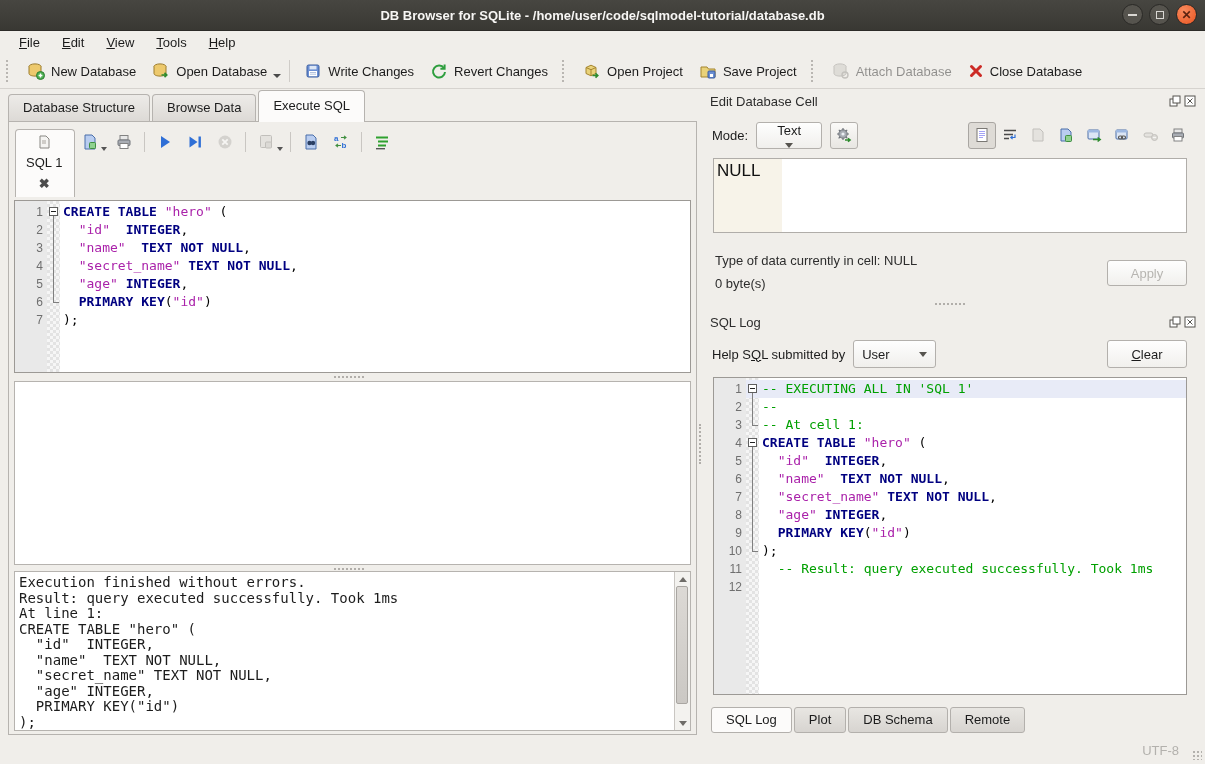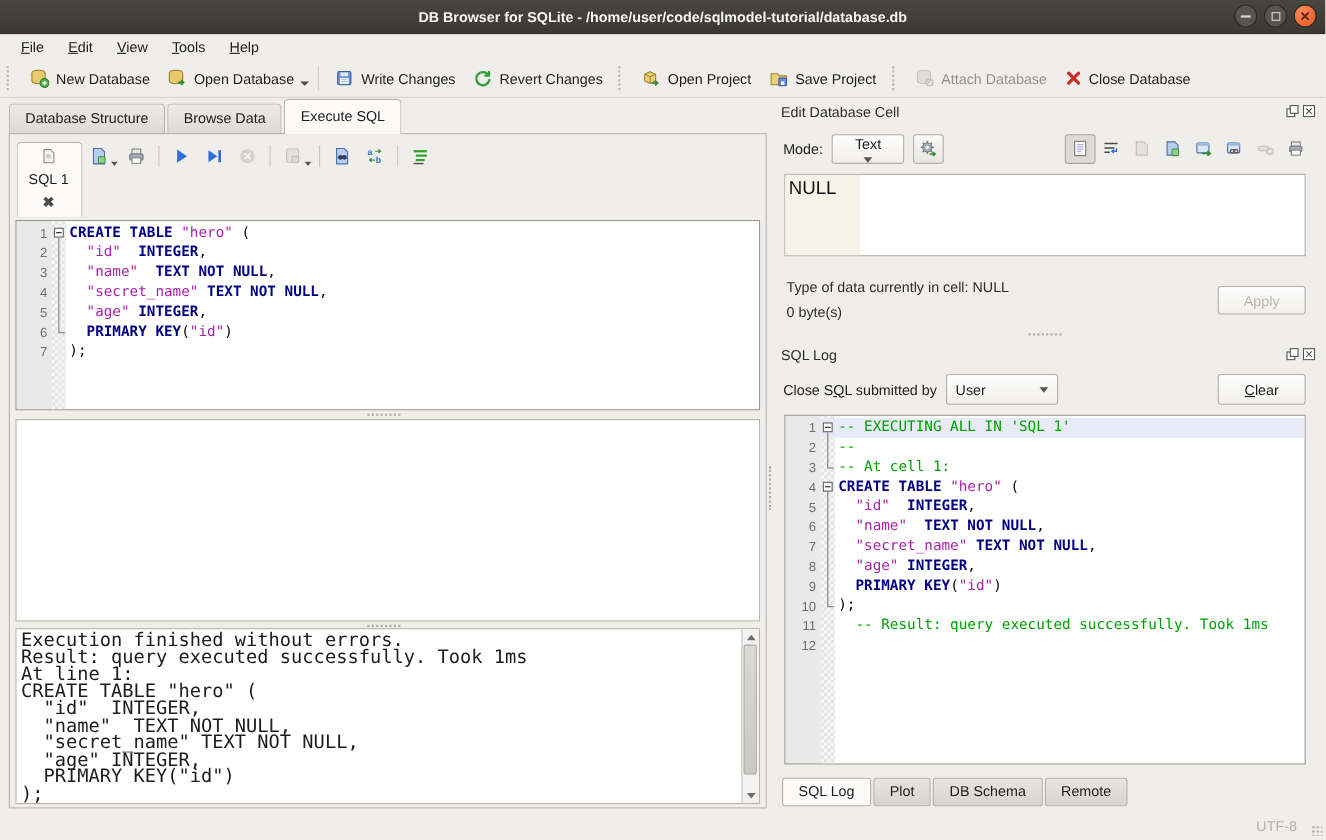--- a/index.html
+++ b/index.html
@@ -66,21 +66,21 @@
   .tk-p{color:#000;}
   .crow.hl .fold,.crow.hl .ct{background:var(--hl);}
 
   .hsplit{position:absolute;width:40px;height:5px;}
   .dots-h{border-top:2px dotted #b1aeaa;width:30px;margin:2px auto 0;}
   .vsplit-dots{position:absolute;left:699px;top:424px;height:40px;border-left:2px dotted #b1aeaa;}
 
   .empty-pane{position:absolute;left:5px;top:259px;width:677px;height:184px;background:#fff;border:1px solid #b6b3af;box-sizing:border-box;}
 
   .results-pane{position:absolute;left:5px;top:449px;width:677px;height:160px;background:#fff;border:1px solid #b6b3af;box-sizing:border-box;overflow:hidden;}
-  .results-text{padding:3px 4px;font-family:"DejaVu Sans Mono",monospace;font-size:17px;line-height:15.5px;white-space:pre;}
+  .results-text{padding:3px 4px;font-family:"DejaVu Sans Mono",monospace;font-size:14px;line-height:15.5px;white-space:pre;}
   .vscroll{position:absolute;right:0;top:0;bottom:0;width:15px;background:#f3f2ef;border-left:1px solid #c9c6c2;}
   .varr{position:absolute;left:0;width:15px;height:14px;display:flex;align-items:center;justify-content:center;}
   .tri-up{width:0;height:0;border-left:4px solid transparent;border-right:4px solid transparent;border-bottom:5px solid #6e6c68;}
   .tri-dn{width:0;height:0;border-left:4px solid transparent;border-right:4px solid transparent;border-top:5px solid #6e6c68;}
   .vthumb{position:absolute;left:1px;width:12px;top:14px;height:118px;background:linear-gradient(#dcd9d5,#cbc8c4);border:1px solid #a9a6a2;border-radius:2px;box-sizing:border-box;}
 
   
   .right-panel{position:absolute;left:705px;top:90px;width:491px;height:612px;}
   .dock-title{position:absolute;left:5px;font-size:13px;color:#2d2d2d;}
   .dock-icons{position:absolute;right:0;display:flex;gap:3px;}
@@ -584,22 +584,22 @@
       </span>
     <span class="dico">
         <svg width="12" height="12" viewBox="0 0 12 12">
           <rect x="1" y="1" width="10" height="10" fill="#fff" stroke="#55534f"></rect>
           <path d="M3.5 3.5l5 5M8.5 3.5l-5 5" stroke="#55534f"></path>
         </svg>
       </span>
   </div>
 
   <div style="position:absolute;left:0;top:248px;width:100%;height:32px;display:flex;align-items:center;">
-    <span style="margin-left:7px;"><span>Close S</span><span class="u">Q</span><span>L submitted by</span></span>
-    <div class="combo" style="width:102px;height:28px;margin-left:8px;">
+    <span style="margin-left:7px;"><span>Help S</span><span class="u">Q</span><span>L submitted by</span></span>
+    <div class="combo" style="width:83px;height:28px;margin-left:8px;">
       <span>User</span>
         <span class="arr"></span>
     </div>
     <div style="flex:1;"></div>
     <div class="btn" style="width:80px;height:28px;margin-right:9px;">
         <span><span class="u">C</span><span>lear</span></span>
       </div>
   </div>
 
   <div class="loggrid">

